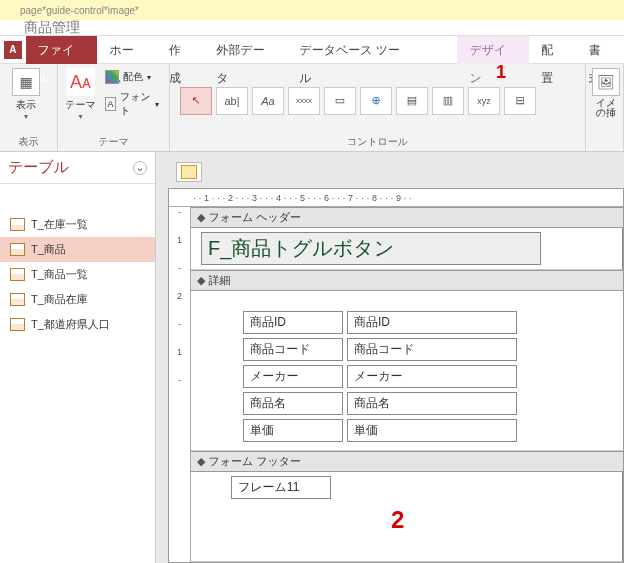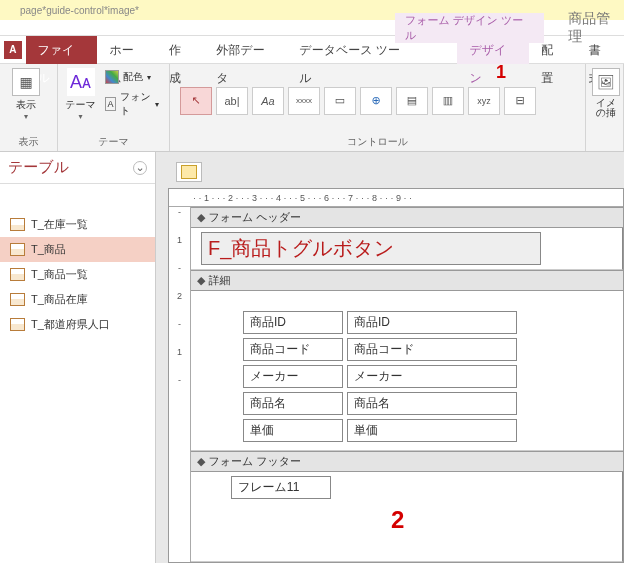--- a/index.html
+++ b/index.html
@@ -42,39 +42,38 @@
 .doc-tab .fi { width: 16px; height: 14px; background: #fde9a9; border: 1px solid #c9a02b; }
 .form-canvas { position: absolute; left: 12px; top: 36px; right: 0; bottom: 0; background: #fff; border: 1px solid #999; }
 .hruler { height: 18px; border-bottom: 1px solid #aaa; background: #fff; display:flex; align-items:center; font-size:9px; color:#555; padding-left: 24px; letter-spacing: 0; white-space: pre; overflow:hidden; }
 .form-body { position: absolute; left: 0; top: 18px; right: 0; bottom: 0; display:flex; }
 .vruler { width: 22px; border-right: 1px solid #aaa; background:#fff; font-size:9px; color:#555; display:flex; flex-direction:column; align-items:center; }
 .vruler div { height: 28px; }
 .sections { flex: 1; overflow: hidden; }
 .section-bar { background: #e4e4e4; border-top: 1px solid #999; border-bottom: 1px solid #999; padding: 2px 6px; font-size: 11px; display:flex; align-items:center; gap:3px; }
 .section-bar .bullet { color:#555; }
 .section-content { background: #fff; border-bottom: 1px solid #ccc; padding: 4px 10px; position:relative; }
-.form-title-box { border: 1px solid #888; background: #eee; padding: 2px 6px; font-size: 20px; color:#b91c1c; width: 340px; }
+.form-title-box { border: 1px solid #888; background: #eee; padding: 2px 6px; font-size: 20px; color:#14532d; width: 340px; }
 .field-row { display:flex; gap:4px; margin: 4px 12px; }
 .field-label { width: 100px; border: 1px solid #888; padding: 2px 6px; font-size: 12px; background:#fff; }
 .field-input { width: 170px; border: 1px solid #888; padding: 2px 6px; font-size: 12px; background:#fff; }
 .footer-frame { border: 1px solid #888; padding: 2px 6px; font-size: 12px; width: 100px; display:inline-block; }
 .section-detail { min-height: 160px; border-right: 1px solid #888; margin-right: -1px; }
 .section-footer { min-height: 90px; border-right: 1px solid #888; }
 .section-header-content { border-right: 1px solid #888; }
 .red-1 { left: 514px; top: 46px; }
 </style>
 </head>
 <body>
 
 <div class="title-row">
   <span class="title-docs">page*guide-control*image*</span>
 </div>
 
 <div class="ctx-tab-row">
-  <span class="context-label">フォーム デザイン ツール</span>
   <span class="app-name">商品管理</span>
 </div>
 
 <div class="ribbon-tabs">
   <div class="acc-icon">A</div>
   <div class="file-tab">ファイル</div>
   <div class="tab">ホーム</div>
   <div class="tab">作成</div>
   <div class="tab">外部データ</div>
   <div class="tab">データベース ツール</div>
@@ -91,21 +90,21 @@
         <span class="lbl">表示</span>
         <span style="font-size:8px;color:#666">▾</span>
       </div>
     </div>
     <div class="group-label">表示</div>
   </div>
 
   <div class="ribbon-group" style="width:112px">
     <div class="group-body">
       <div class="big-btn">
-        <div class="ic" style="border:none;font-size:18px;color:#6d28d9">Aᴀ</div>
+        <div class="ic" style="border:none;font-size:18px;color:#ef4444">Aᴀ</div>
         <span class="lbl">テーマ</span>
         <span style="font-size:8px;color:#666">▾</span>
       </div>
       <div class="small-row">
         <div class="it">
             <span class="sw" style="background:linear-gradient(45deg,#c44,#48c,#4a4,#cc4)"></span>
             <span>配色</span>
             <span style="font-size:8px">▾</span>
           </div>
         <div class="it">

